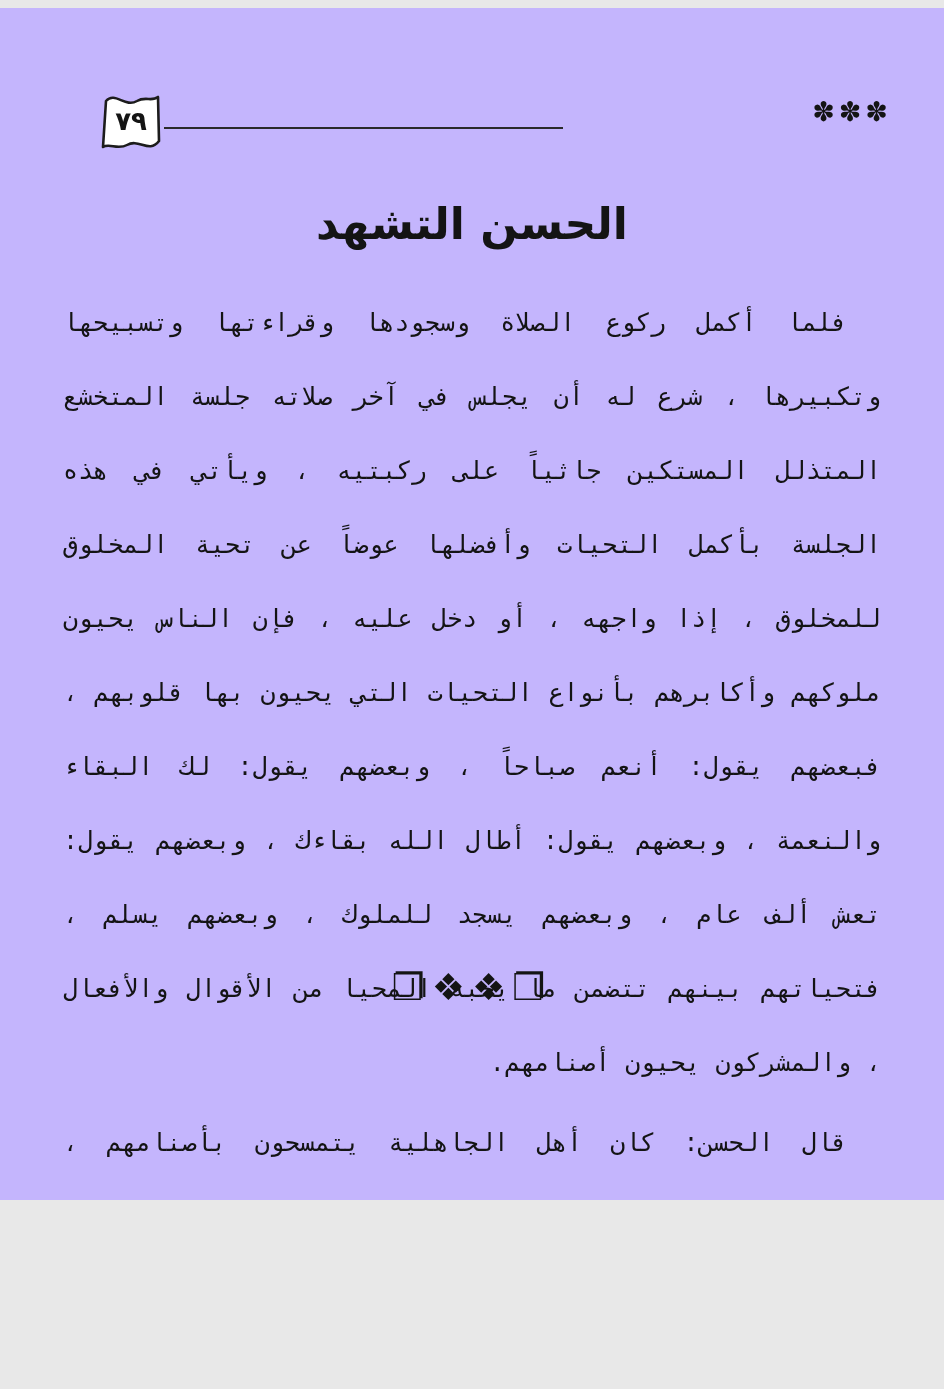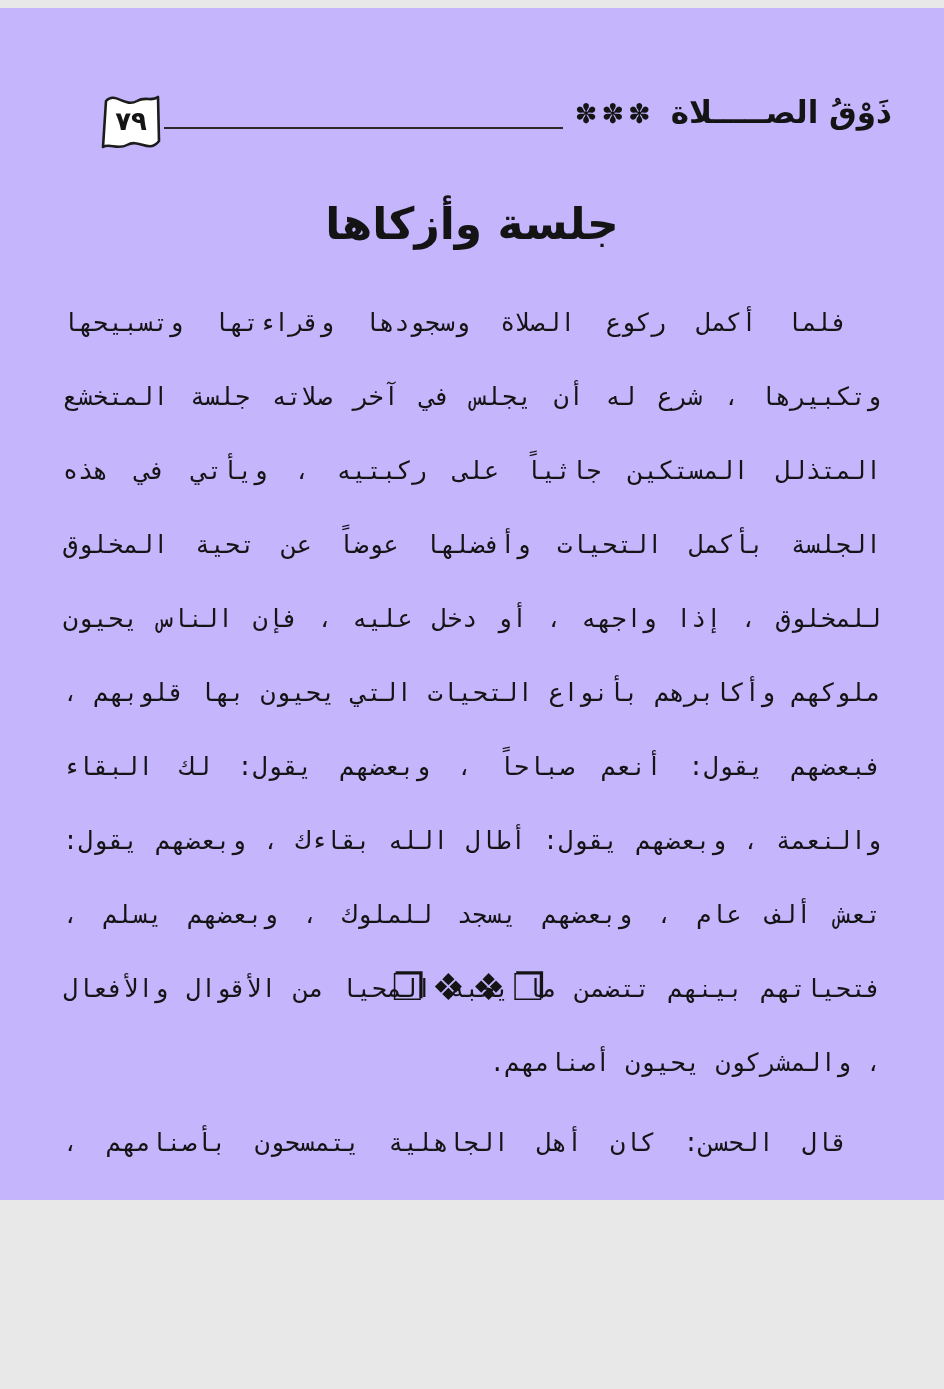--- a/index.html
+++ b/index.html
@@ -77,25 +77,24 @@
                C 57,66 47,50 35,57
                C 26,62 17,55 11,59
                Z" fill="#ffffff" stroke="#1c1c1c" stroke-width="2.6" stroke-linejoin="round"></path>
     </svg>
     <span class="num">٧٩</span>
   </div>
 
   <div class="header-rule"></div>
 
   <div class="header-title">
-    <span class="book-title">ذَوْقُ الصـــــلاة</span>
     <span class="asterisks">✽✽✽</span>
   </div>
 
-  <div class="section-title">جلسة وأزكاها</div>
+  <div class="section-title">الحسن التشهد</div>
 
   <div class="body-text">
     <p>فلما أكمل ركوع الصلاة وسجودها وقراءتها وتسبيحها وتكبيرها ، شرع له أن يجلس في آخر صلاته جلسة المتخشع المتذلل المستكين جاثياً على ركبتيه ، ويأتي في هذه الجلسة بأكمل التحيات وأفضلها عوضاً عن تحية المخلوق للمخلوق ، إذا واجهه ، أو دخل عليه ، فإن الناس يحيون ملوكهم وأكابرهم بأنواع التحيات التي يحيون بها قلوبهم ، فبعضهم يقول: أنعم صباحاً ، وبعضهم يقول: لك البقاء والنعمة ، وبعضهم يقول: أطال الله بقاءك ، وبعضهم يقول: تعش ألف عام ، وبعضهم يسجد للملوك ، وبعضهم يسلم ، فتحياتهم بينهم تتضمن ما يحبه المحيا من الأقوال والأفعال ، والمشركون يحيون أصنامهم.</p>
     <p>قال الحسن: كان أهل الجاهلية يتمسحون بأصنامهم ، ويقولون: لك الحياة الدائمة ، تحية جاء الإسلام أمروا أن يجعلوا أطيب تلك التحيات وأزكاها وأفضلها لله.</p>
   </div>
 
   <div class="footer-ornament">❐❖❖❐</div>
 
 </div>
 

